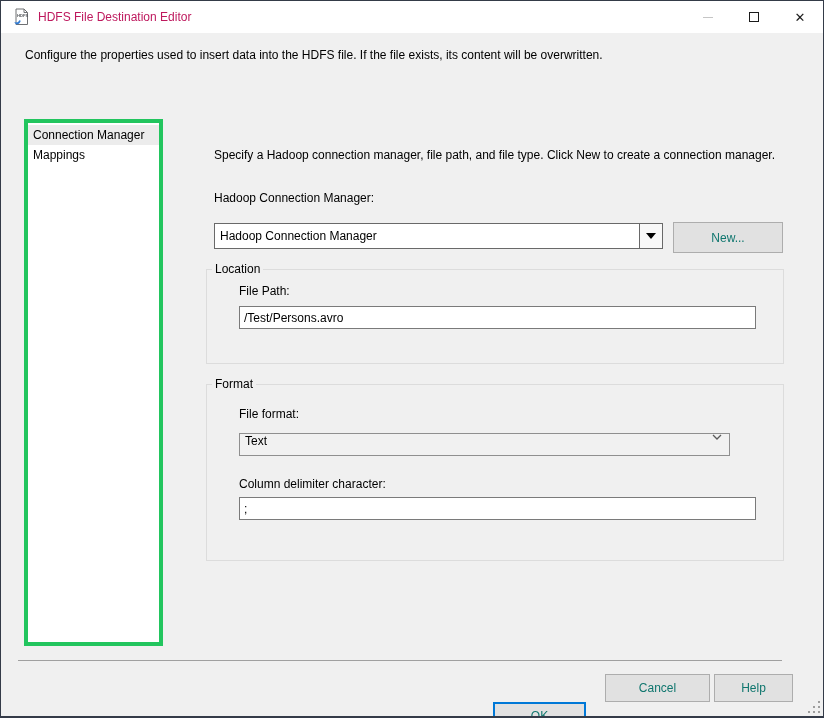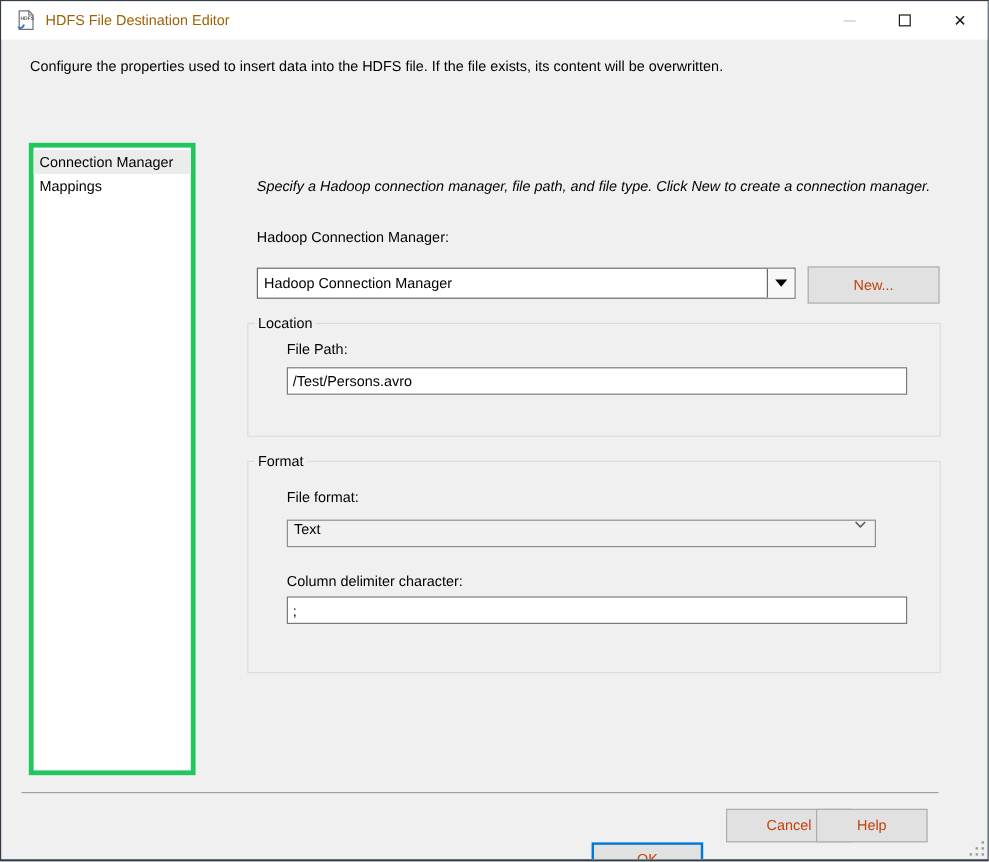--- a/index.html
+++ b/index.html
@@ -12,56 +12,56 @@
     border:1px solid #343b48; border-bottom-width:2px;
     overflow:hidden;
   }
 
   
   .titlebar {
     position:absolute; left:0; top:0; width:100%; height:32px;
     background:#ffffff; display:flex; align-items:center;
   }
   .title-icon { margin-left:10px; width:20px; height:20px; flex:0 0 auto; }
-  .title-text { margin-left:7px; font-size:12px; color:#a16207; white-space:nowrap; }
+  .title-text { margin-left:7px; font-size:12px; color:#be185d; white-space:nowrap; }
   .win-controls { margin-left:auto; display:flex; height:32px; }
   .win-btn { width:46px; height:32px; display:flex; align-items:center; justify-content:center; }
   .glyph-min { width:10px; height:1px; background:#c5c5c5; }
   .glyph-max { width:10px; height:10px; border:1px solid #1a1a1a; background:transparent; }
   .glyph-close { font-size:13px; color:#1a1a1a; line-height:1; }
 
   
   .description { position:absolute; left:24px; top:47px; width:770px; }
 
   
   .listbox {
     position:absolute; left:23px; top:118px; width:139px; height:527px;
     background:#ffffff; border:4px solid #22c55e; padding-top:2px;
   }
   .list-item { height:20px; line-height:20px; padding-left:5px; cursor:default; }
   .list-item.selected { background:#ececec; }
 
   
-  .instruction { position:absolute; left:213px; top:147px; width:585px;font-style:italic; }
+  .instruction { position:absolute; left:213px; top:147px; width:585px; }
   .cm-label    { position:absolute; left:213px; top:190px; }
 
   .combobox {
     position:absolute; left:213px; top:222px; width:449px; height:26px;
     background:#ffffff; border:1px solid #696969; display:flex; align-items:stretch;
   }
   .combobox-value { flex:1 1 auto; line-height:24px; padding-left:5px; white-space:nowrap; overflow:hidden; }
   .combobox-arrow {
     flex:0 0 23px; border-left:1px solid #696969; background:#f8f8f8;
     display:flex; align-items:center; justify-content:center;
   }
   .tri-down { width:0; height:0; border-left:5px solid transparent; border-right:5px solid transparent; border-top:6px solid #000; }
 
   .btn {
     background:#e1e1e1; border:1px solid #adadad; font-family:"Liberation Sans", sans-serif;
-    font-size:12px; color:#c2410c; text-align:center; cursor:default;
+    font-size:12px; color:#0f766e; text-align:center; cursor:default;
   }
   .new-btn { position:absolute; left:672px; top:221px; width:110px; height:31px; }
 
   
   .groupbox { position:absolute; border:1px solid #dcdcdc; }
   .groupbox-location { left:205px; top:268px; width:578px; height:95px; }
   .groupbox-format   { left:205px; top:383px; width:578px; height:177px; }
   .groupbox-label {
     position:absolute; top:-8px; left:5px; background:#f0f0f0; padding:0 3px; line-height:14px;
   }
@@ -83,21 +83,21 @@
   .checkbox {
     width:14px; height:14px; background:#fff; border:1px solid #2b2b2b;
     display:flex; align-items:center; justify-content:center;
   }
   .checkbox-label { margin-left:5px; }
 
   
   .separator { position:absolute; left:17px; top:659px; width:764px; height:1px; background:#a0a0a0; }
   .ok-btn     { position:absolute; left:492px; top:673px; width:93px; height:28px; border:2px solid #0078d7;margin-top:28px; }
   .cancel-btn { position:absolute; left:604px; top:673px; width:105px; height:28px; }
-  .help-btn   { position:absolute; left:679px; top:673px; width:93px; height:28px; }
+  .help-btn   { position:absolute; left:713px; top:673px; width:79px; height:28px; }
 
   .resize-grip { position:absolute; right:3px; bottom:3px; width:13px; height:13px; }
   .resize-grip i {
     position:absolute; width:2px; height:2px; background:#9d9d9d; display:block;
   }
 </style>
 </head>
 <body>
 
 <div id="window">

